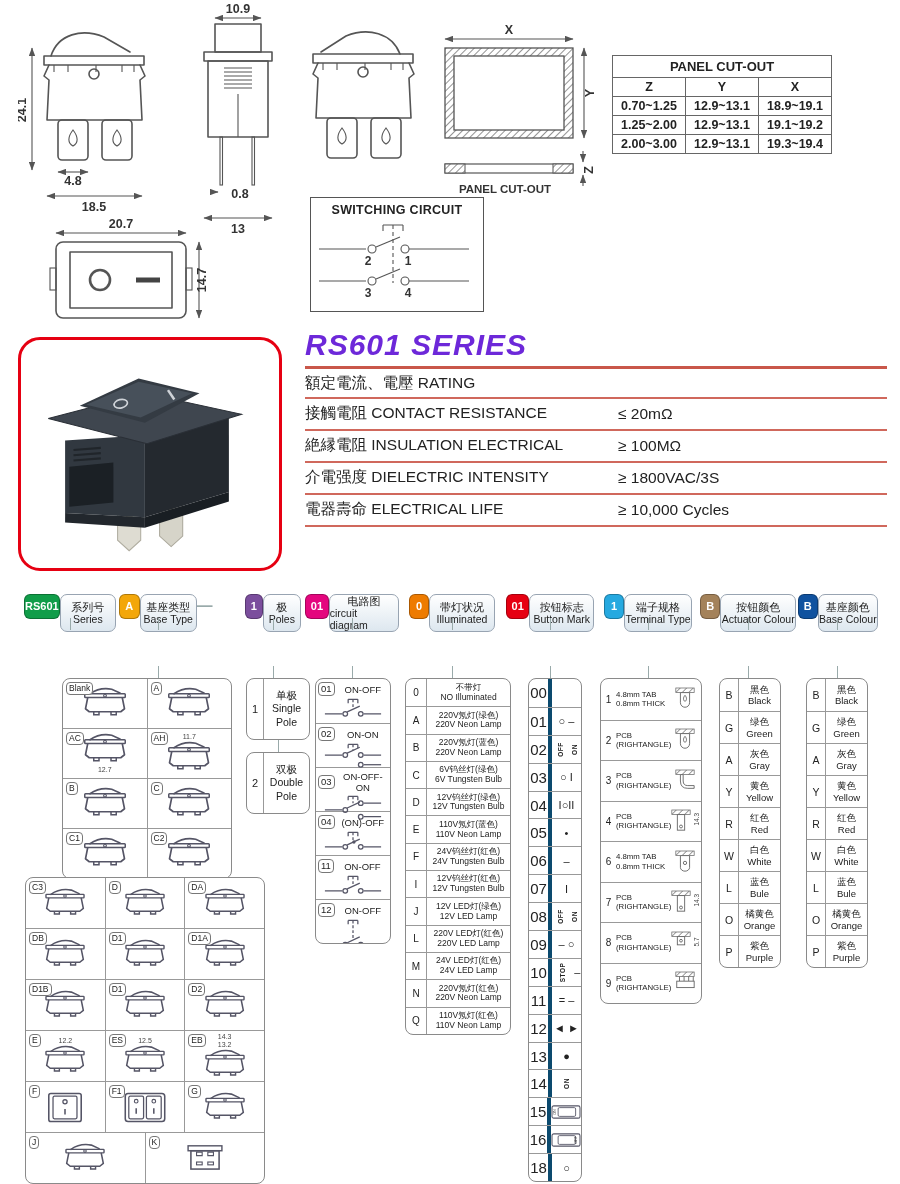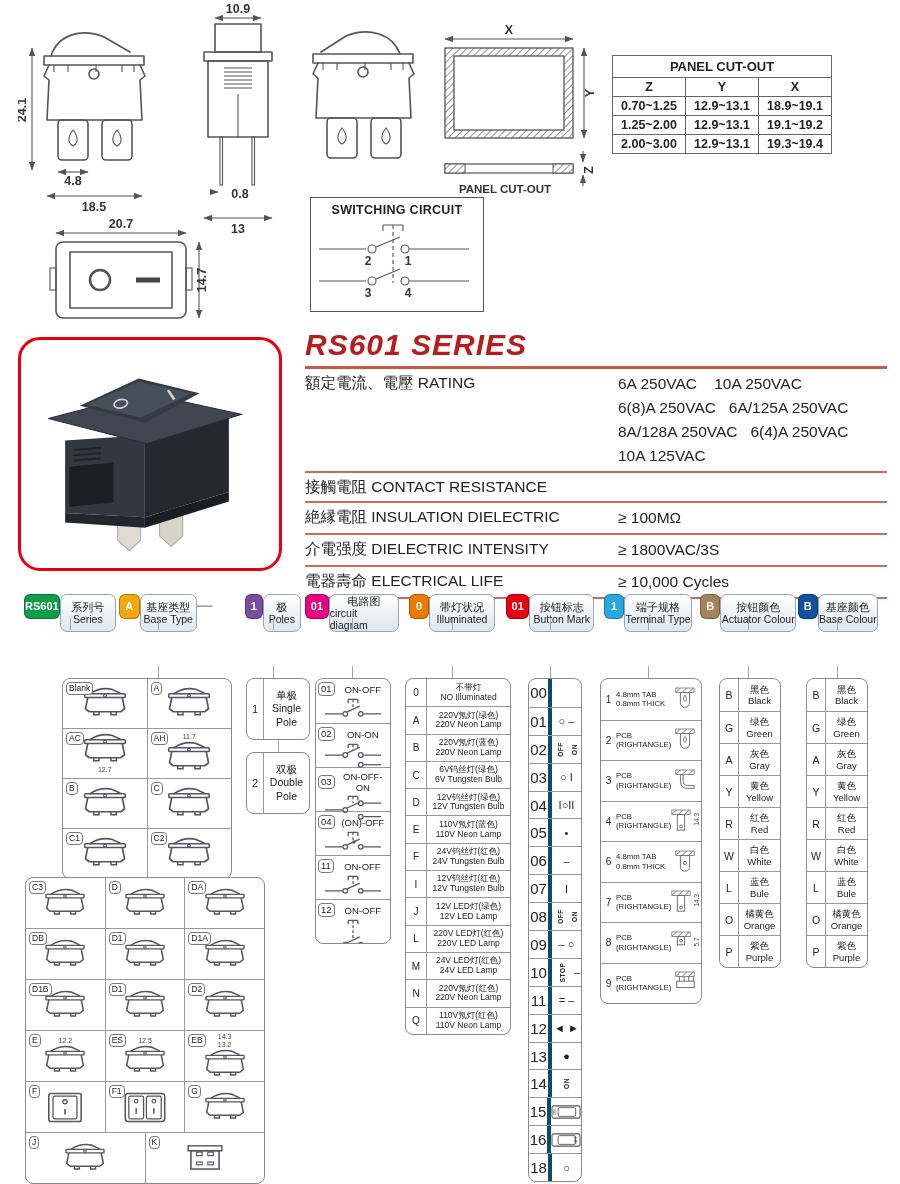--- a/index.html
+++ b/index.html
@@ -19,21 +19,21 @@
   .ct-row:first-child{border-top:none;}
   .ct-cell{flex:1;text-align:center;font-size:12.5px;font-weight:bold;padding:2px 0;border-left:1px solid #666;}
   .ct-cell:first-child{border-left:none;}
   
   .swc{position:absolute;left:310px;top:197px;width:172px;height:113px;border:1.5px solid #555;background:#fff;}
   .swc-title{text-align:center;font-weight:bold;font-size:12.5px;padding-top:5px;letter-spacing:.3px;}
   .sctxt{font:bold 12px "Liberation Sans",sans-serif;fill:#333;}
   
   .photo{position:absolute;left:18px;top:337px;width:258px;height:228px;border:3px solid #e60012;border-radius:22px;background:#fff;overflow:hidden;}
   
-  .stitle{position:absolute;left:305px;top:328px;font-size:30px;font-weight:bold;font-style:italic;color:#b91c1c;letter-spacing:1px;}
+  .stitle{position:absolute;left:305px;top:328px;font-size:30px;font-weight:bold;font-style:italic;color:#6d28d9;letter-spacing:1px;}
   .specs{position:absolute;left:305px;top:366px;width:582px;border-bottom:2px solid #d0685c;}
   .spec-row{display:flex;border-top:2px solid #d0685c;padding:3px 0;min-height:21px;align-items:flex-start;}
   .spec-row:first-child{border-top:3px solid #c9574a;}
   .spec-label{width:313px;flex:none;font-size:15.5px;padding-top:1px;}
   .spec-value{flex:1;font-size:15.5px;}
   .spec-line{white-space:pre;line-height:24px;}
   
   .ord-col{position:absolute;top:594px;display:flex;flex-direction:row;align-items:center;}
   .ord-badge{height:23px;line-height:23px;border-radius:6px;border:1px solid rgba(0,0,0,.28);
              color:#fff;font-weight:bold;font-size:11px;text-align:center;margin-bottom:13px;}
@@ -279,32 +279,29 @@
       <polygon points="62,61 112,39 163,50 114,73" fill="#47505a"></polygon>
       <ellipse cx="95" cy="60" rx="6.5" ry="4" fill="none" stroke="#cfd3d8" stroke-width="1.6" transform="rotate(-14 95 60)"></ellipse>
       <line x1="140" y1="47" x2="146" y2="56" stroke="#cfd3d8" stroke-width="2.4"></line>
     </svg>
   </div>
 
   <div class="stitle">RS601 SERIES</div>
   <div class="specs" id="specs">
       <div class="spec-row">
         <div class="spec-label">額定電流、電壓 RATING</div>
-        <div class="spec-value">
-          <div class="spec-line">6A 250VAC    10A 250VAC</div>
-          <div class="spec-line">6(8)A 250VAC   6A/125A 250VAC</div>
-          <div class="spec-line">8A/128A 250VAC   6(4)A 250VAC</div>
-          <div class="spec-line">10A 125VAC</div>
-        </div>
       </div>
       <div class="spec-row">
         <div class="spec-label">接觸電阻 CONTACT RESISTANCE</div>
+        <div class="spec-value">
+          <div class="spec-line">≤ 20mΩ</div>
+        </div>
       </div>
       <div class="spec-row">
-        <div class="spec-label">絶縁電阻 INSULATION DIELECTRIC</div>
+        <div class="spec-label">絶縁電阻 INSULATION ELECTRICAL</div>
         <div class="spec-value">
           <div class="spec-line">≥ 100MΩ</div>
         </div>
       </div>
       <div class="spec-row">
         <div class="spec-label">介電强度 DIELECTRIC INTENSITY</div>
         <div class="spec-value">
           <div class="spec-line">≥ 1800VAC/3S</div>
         </div>
       </div>

